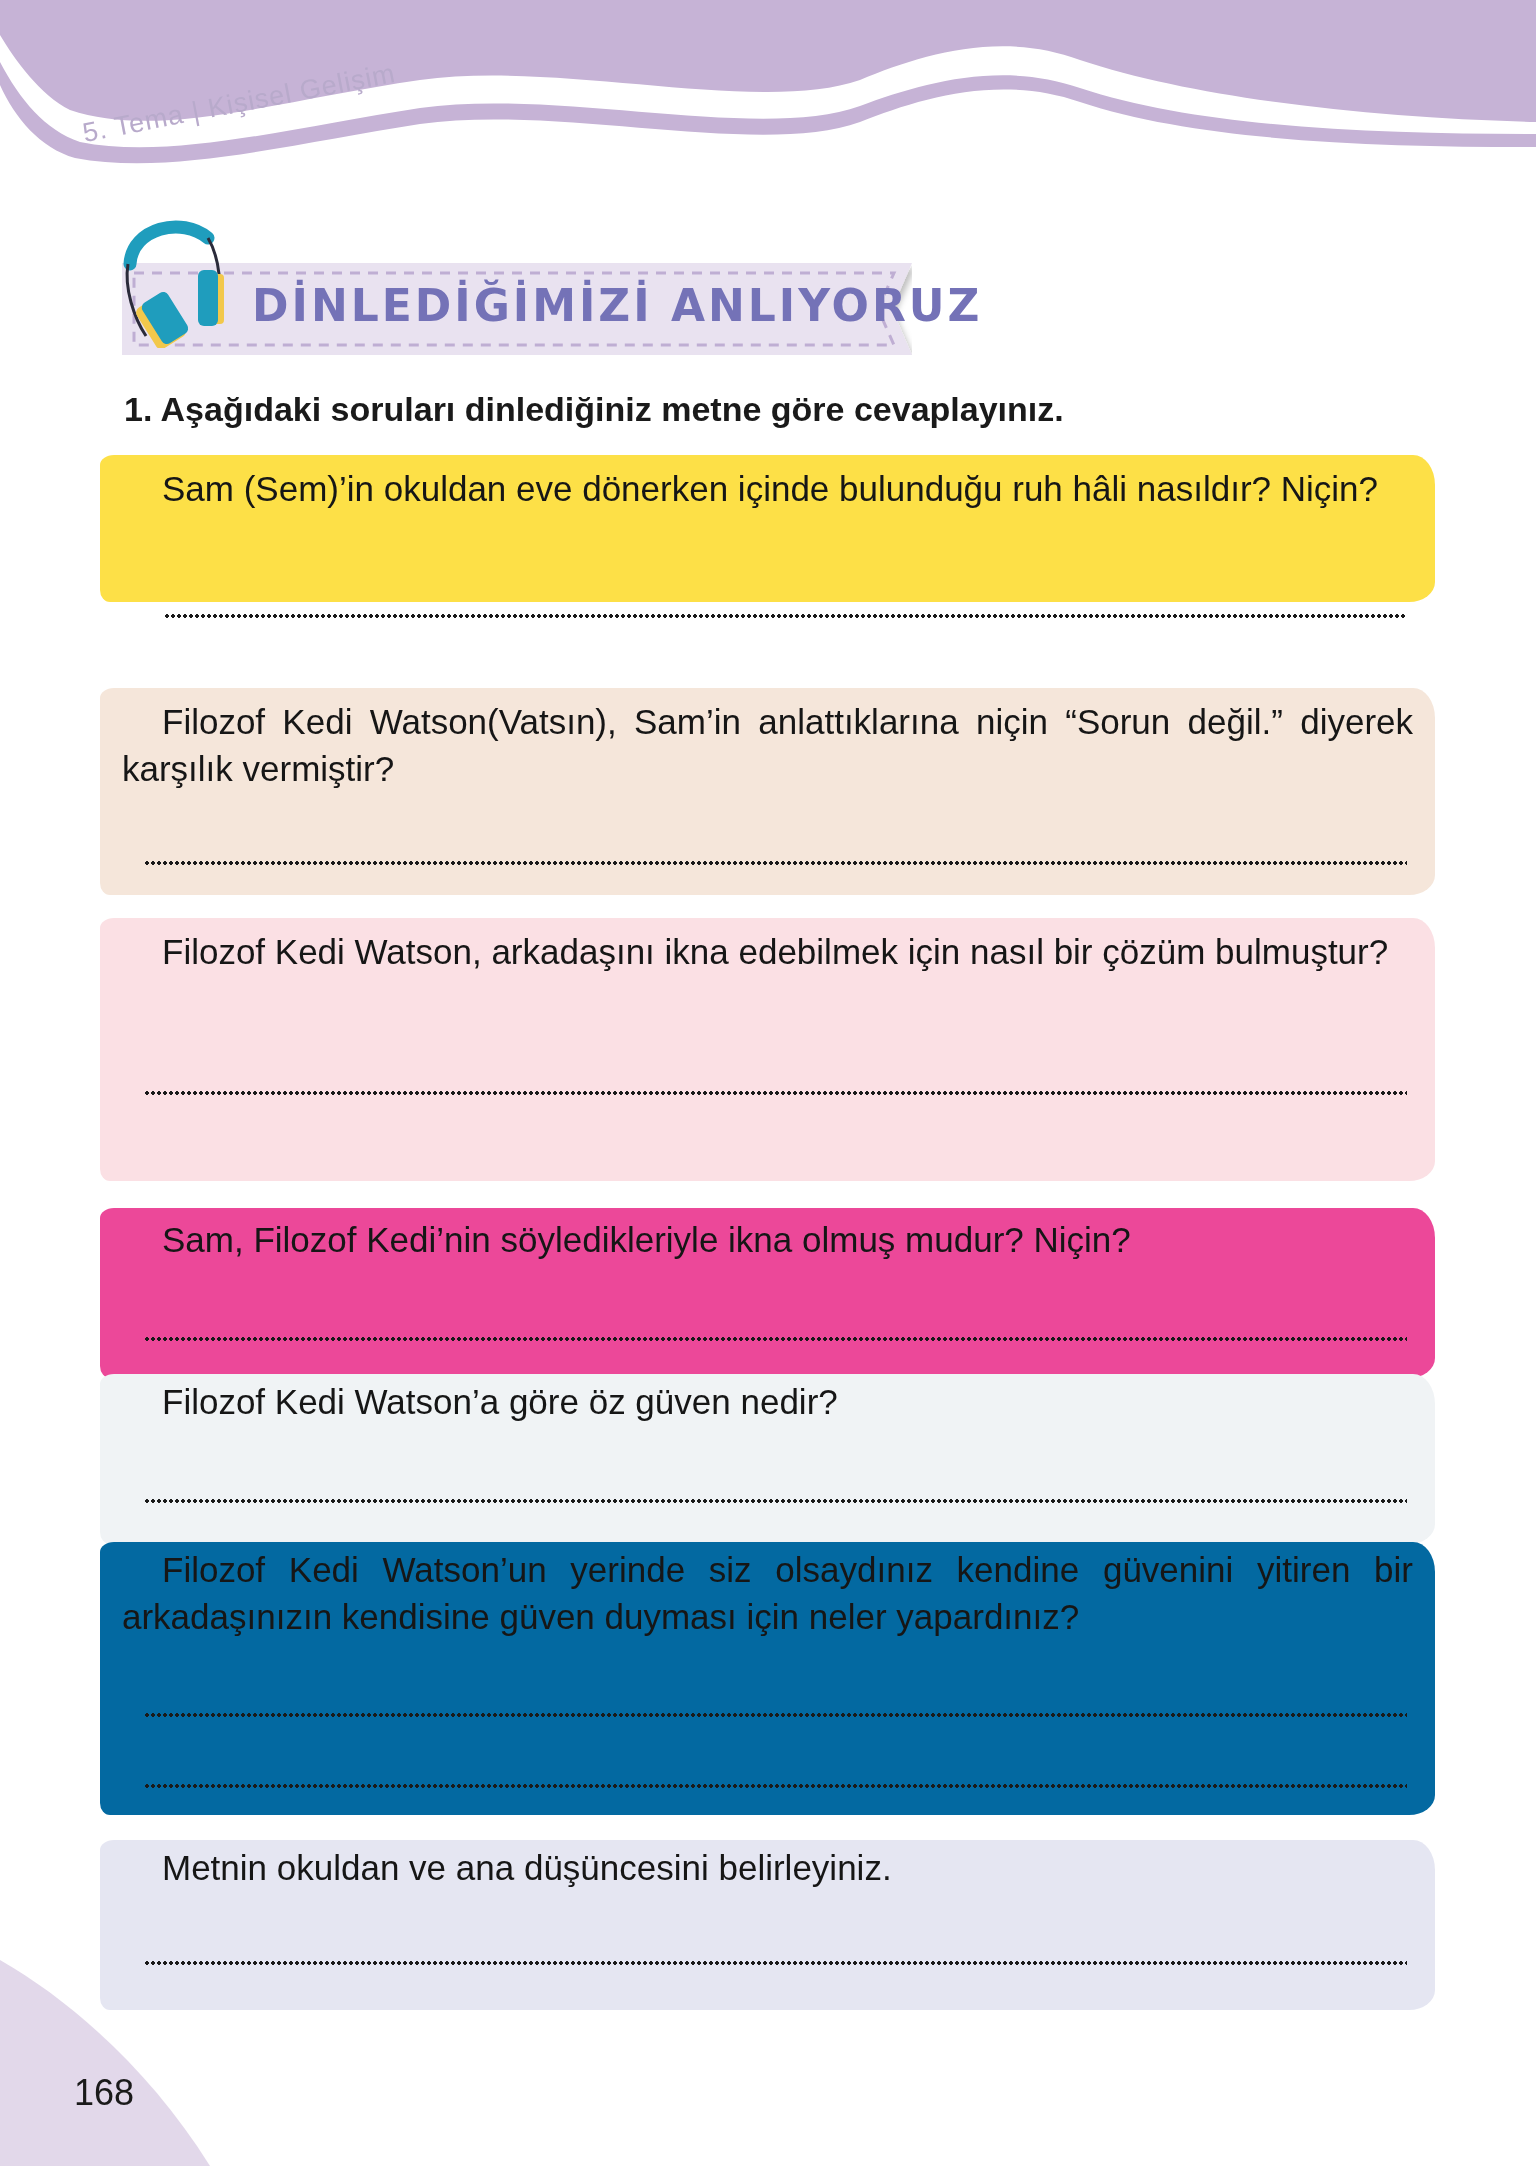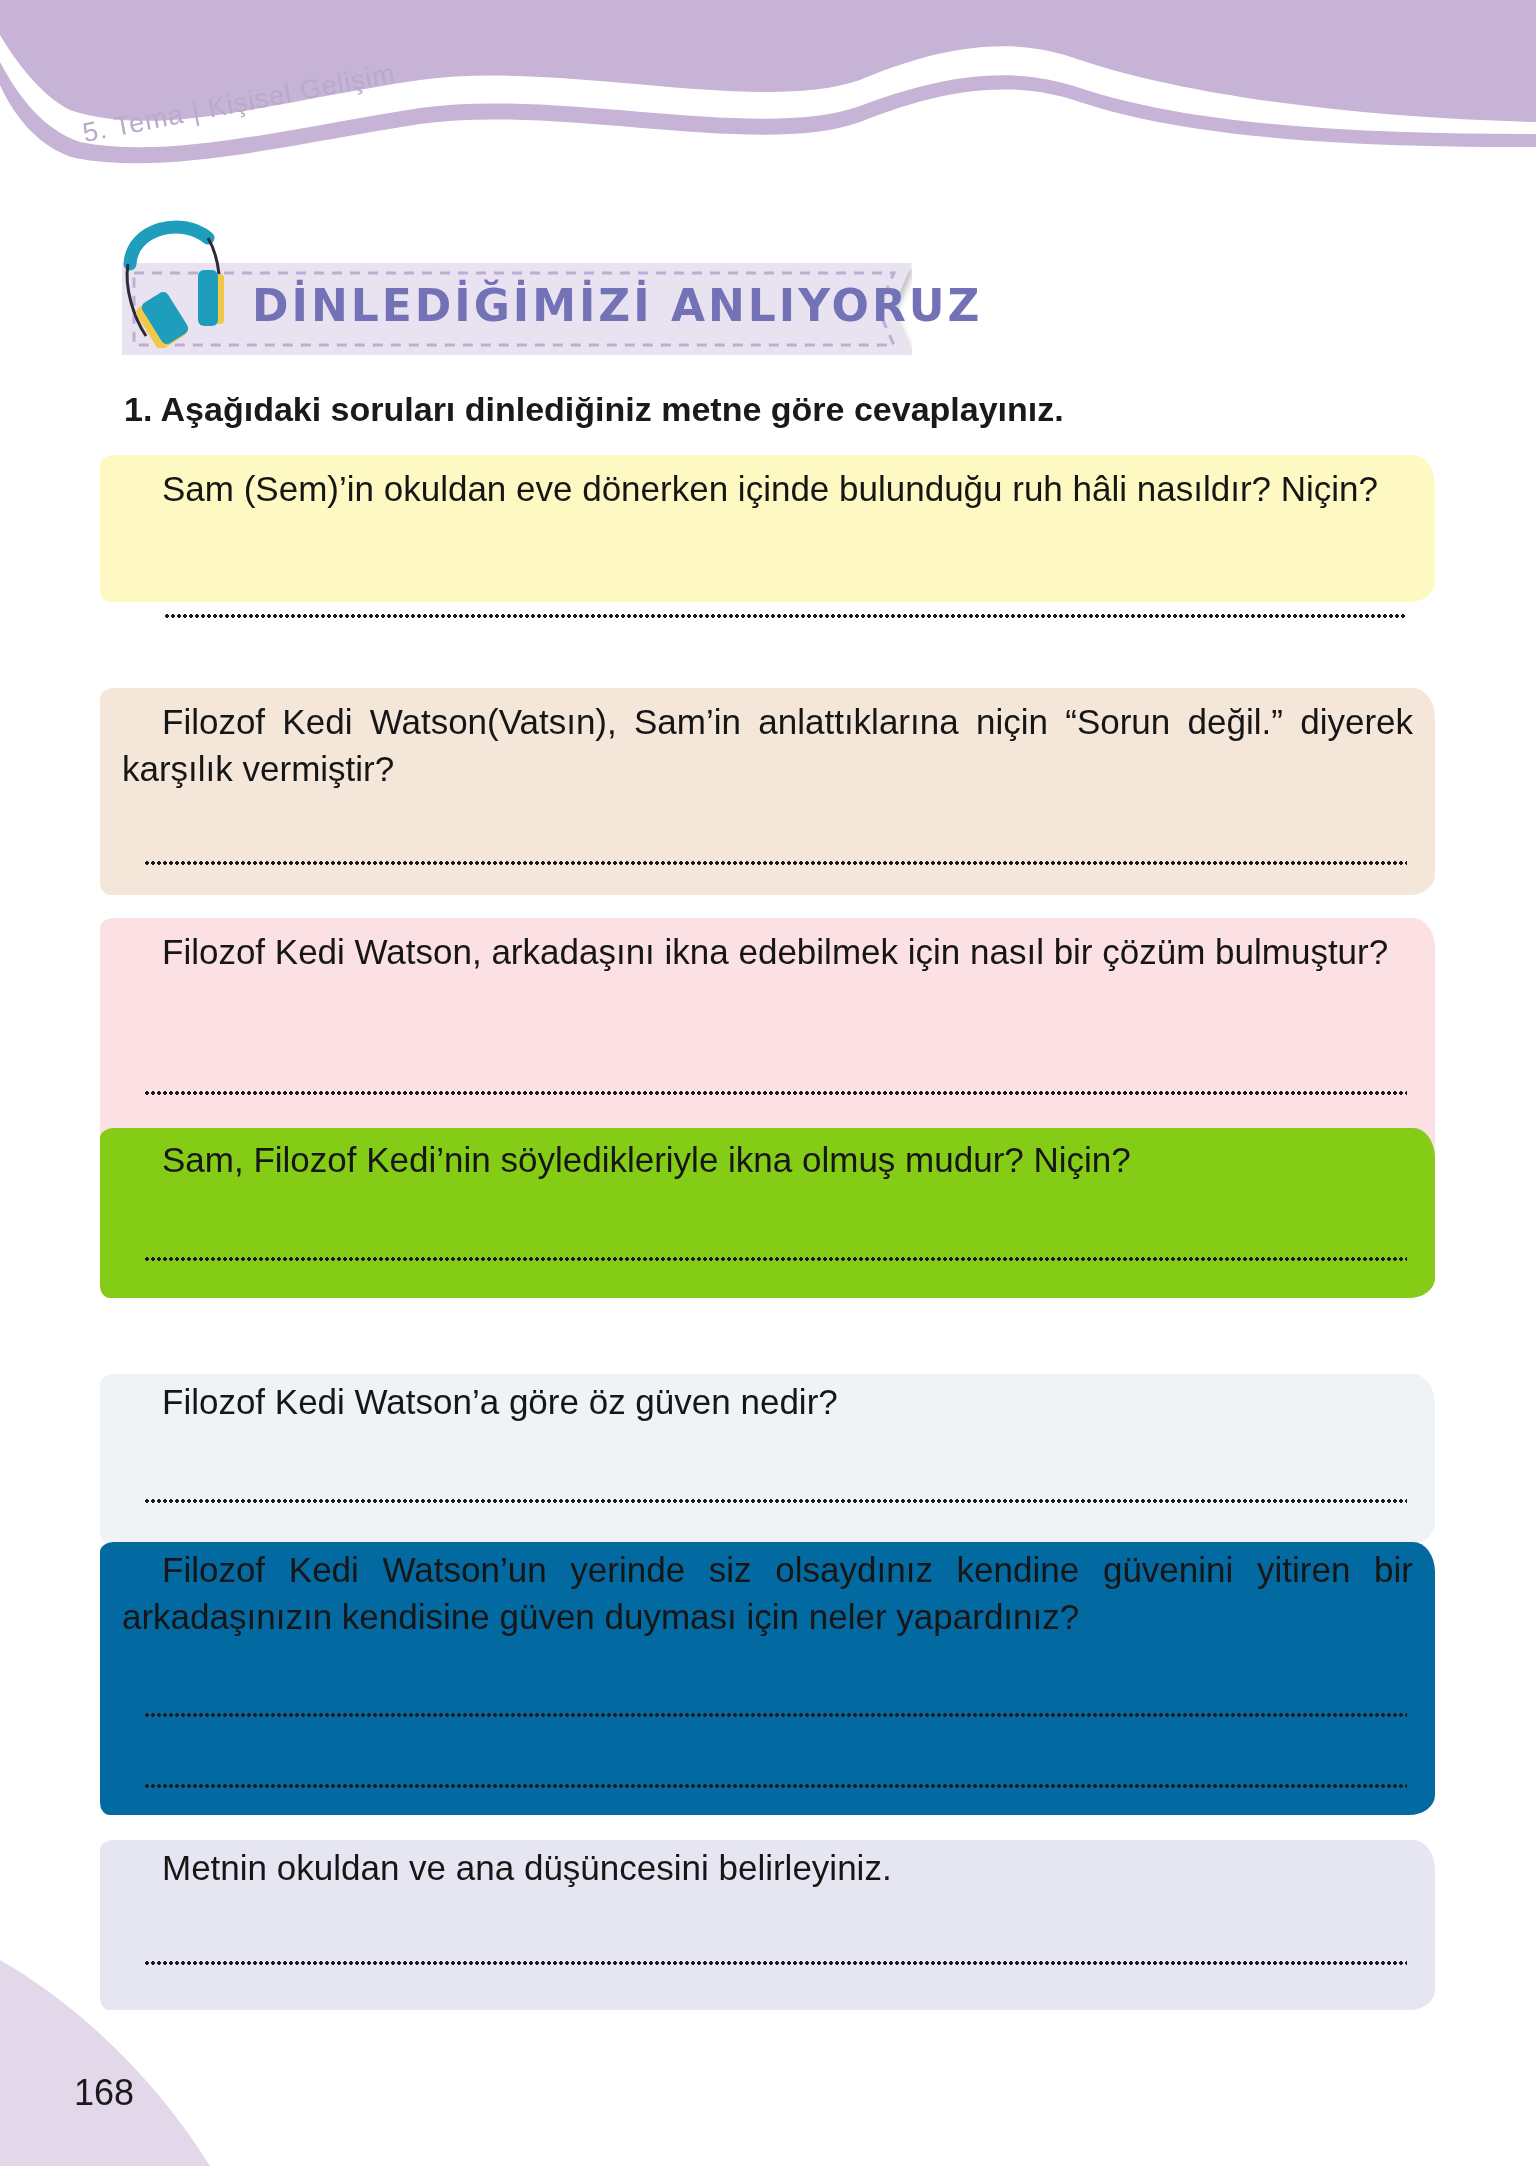--- a/index.html
+++ b/index.html
@@ -77,36 +77,36 @@
     <rect x="22" y="80" width="34" height="48" rx="6" fill="#f2c84b" transform="rotate(-32 39 104)"></rect>
     <rect x="28" y="76" width="30" height="48" rx="6" fill="#1f9dbd" transform="rotate(-32 43 100)"></rect>
     <rect x="88" y="56" width="14" height="50" rx="4" fill="#f2c84b"></rect>
     <rect x="76" y="52" width="20" height="56" rx="6" fill="#1f9dbd"></rect>
   </svg>
   <div class="banner-title">DİNLEDİĞİMİZİ ANLIYORUZ</div>
 </div>
 
 <div class="instruction">1. Aşağıdaki soruları dinlediğiniz metne göre cevaplayınız.</div>
 
-<div class="qbox" style="top:455px;height:147px;background:#fef9c3;">
+<div class="qbox" style="top:455px;height:147px;background:#fde047;">
   <div class="qtext" style="top:10px;">Sam (Sem)’in okuldan eve dönerken içinde bulunduğu ruh hâli nasıldır? Niçin?</div>
   <div class="dots" style="top:158px;left:64px;"></div>
 </div>
 
 <div class="qbox" style="top:688px;height:207px;background:#f5e6da;">
   <div class="qtext" style="top:10px;">Filozof Kedi Watson(Vatsın), Sam’in anlattıklarına niçin “Sorun değil.” diyerek karşılık vermiştir?</div>
   <div class="dots" style="top:172px;"></div>
 </div>
 
 <div class="qbox" style="top:918px;height:263px;background:#fbe0e4;">
   <div class="qtext" style="top:10px;">Filozof Kedi Watson, arkadaşını ikna edebilmek için nasıl bir çözüm bulmuştur?</div>
   <div class="dots" style="top:172px;"></div>
 </div>
 
-<div class="qbox" style="top:1128px;height:170px;background:#84cc16;">
+<div class="qbox" style="top:1208px;height:170px;background:#ec4899;">
   <div class="qtext" style="top:8px;">Sam, Filozof Kedi’nin söyledikleriyle ikna olmuş mudur? Niçin?</div>
   <div class="dots" style="top:128px;"></div>
 </div>
 
 <div class="qbox" style="top:1345px;height:170px;background:#f0f3f5;margin-top:29px;">
   <div class="qtext" style="top:4px;">Filozof Kedi Watson’a göre öz güven nedir?</div>
   <div class="dots" style="top:124px;"></div>
 </div>
 
 <div class="qbox" style="top:1542px;height:273px;background:#0369a1;">

